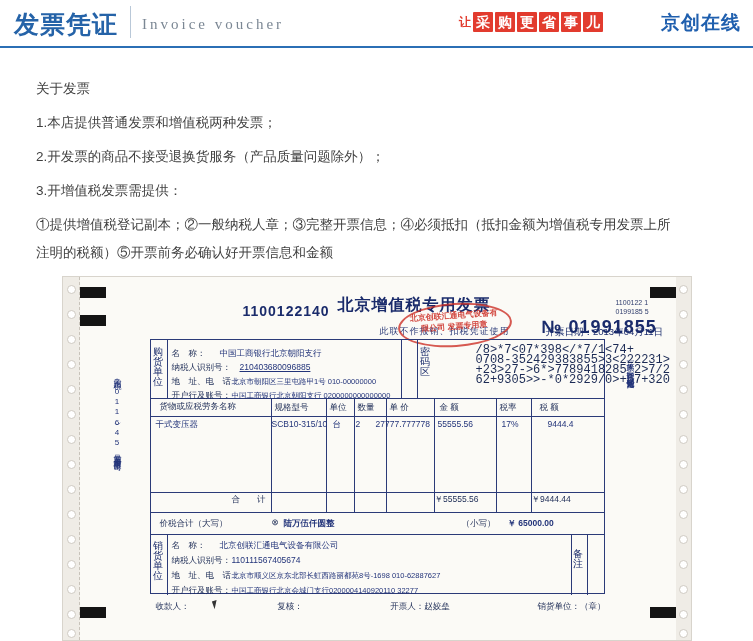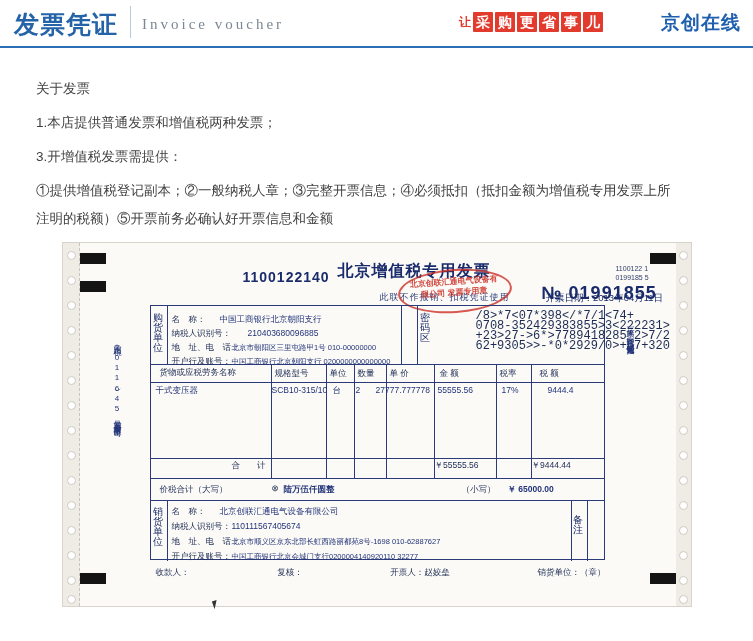--- a/index.html
+++ b/index.html
@@ -342,20 +342,21 @@
     <span class="blk">儿</span>
   </div>
   <div class="brand">京创在线</div>
 </div>
 
 <div class="content">
 
   <div class="text-block">
     <p>关于发票</p>
     <p>1.本店提供普通发票和增值税两种发票；</p>
+    <p>2.开发票的商品不接受退换货服务（产品质量问题除外）；</p>
     <p>3.开增值税发票需提供：</p>
     <p class="wrap">①提供增值税登记副本；②一般纳税人章；③完整开票信息；④必须抵扣（抵扣金额为增值税专用发票上所</p>
     <p>注明的税额）⑤开票前务必确认好开票信息和金额</p>
   </div>
 
   <div class="invoice-wrap">
 
     <div class="feed left">
       <div class="hole" style="top:8px"></div>
         <div class="hole" style="top:33px"></div>
@@ -436,21 +437,21 @@
         <div class="col-sep" style="left:235px; top:58px; height:114px"></div>
         <div class="col-sep" style="left:283px; top:58px; height:114px"></div>
         <div class="col-sep" style="left:345px; top:58px; height:114px"></div>
         <div class="col-sep" style="left:380px; top:58px; height:114px"></div>
       </div>
 
       <div class="vlabel" style="left:73px; top:70px;">购货单位</div>
       <div class="fld" style="left:92px; top:70px;">名　称：</div>
       <div class="fld blue" style="left:140px; top:70px;">中国工商银行北京朝阳支行</div>
       <div class="fld" style="left:92px; top:84px;">纳税人识别号：</div>
-      <div class="fld blue" style="left:168px; top:84px;">210403680096885</div>
+      <div class="fld blue" style="left:160px; top:84px;text-decoration:underline;">210403680096885</div>
       <div class="fld" style="left:92px; top:98px;">地　址、电　话：</div>
       <div class="fld small blue" style="left:152px; top:99px;">北京市朝阳区三里屯路甲1号 010-00000000</div>
       <div class="fld" style="left:92px; top:112px;">开户行及账号：</div>
       <div class="fld small blue" style="left:152px; top:113px;">中国工商银行北京朝阳支行 0200000000000000</div>
 
       <div class="vlabel" style="left:340px; top:70px;">密码区</div>
       <div class="code-blk" style="left:360px; top:68px;">/8&gt;*7&lt;07*398&lt;/*7/1&lt;74+
 0708-352429383855&gt;3&lt;222231&gt;
 +23&gt;27-&gt;6*&gt;7789418285*2&gt;7/2
 62+9305&gt;&gt;-*0*2929/0&gt;+67+320</div>

